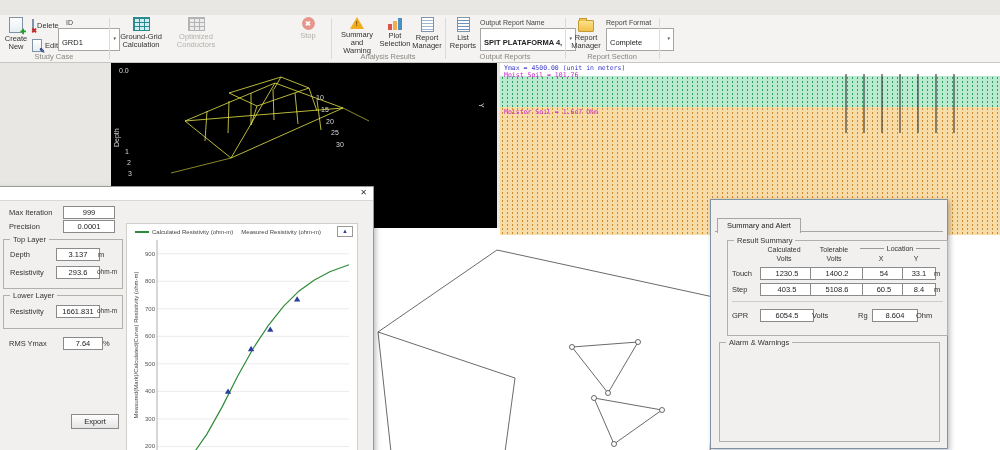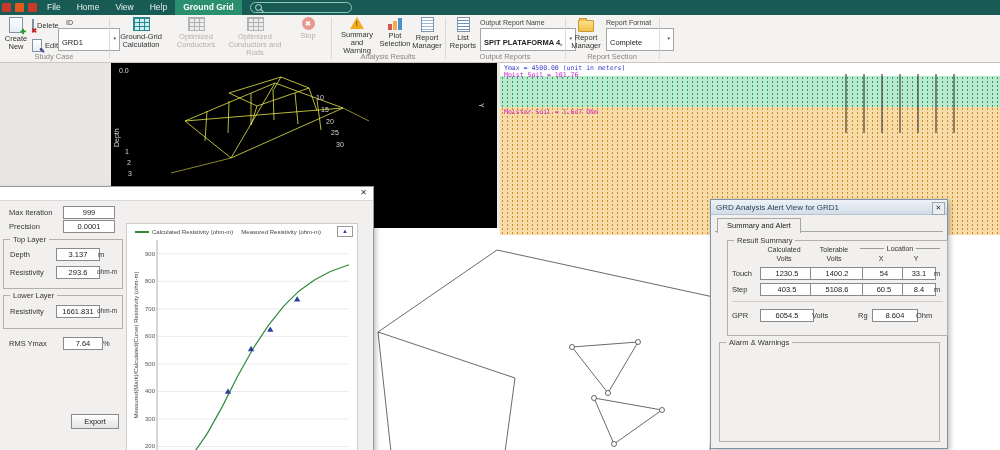--- a/index.html
+++ b/index.html
@@ -101,33 +101,20 @@
   .hd{position:absolute;font-size:7px;color:#333;text-align:center;}
   .locwrap{position:absolute;display:flex;align-items:center;font-size:7px;color:#333;gap:3px;}
   .locwrap .dash{flex:1;height:1px;background:#999;}
   .sepline{position:absolute;border-top:1px solid #ccc;}
 </style>
 </head>
 <body>
 
 <div id="app">
 
-  <div class="titlebar">
-    <span class="wicon" style="background:#c8392b"></span>
-    <span class="wicon" style="background:#e2591f"></span>
-    <span class="wicon" style="background:#c8392b"></span>
-    <span class="mitem">File</span>
-    <span class="mitem">Home</span>
-    <span class="mitem">View</span>
-    <span class="mitem">Help</span>
-    <span class="mitem active">Ground Grid</span>
-    <span class="searchpill">
-      <span class="icsearch"></span>
-    </span>
-  </div>
 
   <div class="ribbon">
 
     <div class="rbtn" style="left:2px;top:2px;width:28px;">
       <span class="ic icdoc">
           <span class="badge" style="color:#1e9e1e">✚</span>
         </span>
       <span class="lbl">Create New</span>
     </div>
     <div class="rbtn sm" style="left:32px;top:4px;width:26px;">
@@ -149,24 +136,20 @@
     <div class="rgrouplbl" style="left:0;width:108px;">Study Case</div>
     <div class="rsep" style="left:109px;"></div>
 
     <div class="rbtn" style="left:113px;top:2px;width:56px;">
       <span class="ic icgrid"></span>
       <span class="lbl">Ground-Grid Calculation</span>
     </div>
     <div class="rbtn dis" style="left:171px;top:2px;width:50px;">
       <span class="ic icgrid gray"></span>
       <span class="lbl">Optimized Conductors</span>
-    </div>
-    <div class="rbtn dis" style="left:223px;top:2px;width:64px;">
-      <span class="ic icgrid gray"></span>
-      <span class="lbl">Optimized Conductors and Rods</span>
     </div>
     <div class="rbtn dis" style="left:291px;top:2px;width:34px;">
       <span class="ic icstop">✖</span>
       <span class="lbl">Stop</span>
     </div>
     <div class="rsep" style="left:331px;"></div>
 
     <div class="rbtn" style="left:336px;top:2px;width:42px;">
       <span class="ic icwarn">
           <i>!</i>
@@ -329,24 +312,20 @@
           <path d="M40.96 225.36470588235295 L44.160000000000004 230.76470588235296 L37.76 230.76470588235296 Z" fill="#2b3f9e"></path>
           <path d="M87.03999999999999 152.41176470588235 L90.24 157.81176470588235 L83.83999999999999 157.81176470588235 Z" fill="#2b3f9e"></path>
           <path d="M110.08000000000001 109.74117647058823 L113.28000000000002 115.14117647058823 L106.88000000000001 115.14117647058823 Z" fill="#2b3f9e"></path>
           <path d="M129.28000000000003 90.47058823529412 L132.48000000000002 95.87058823529412 L126.08000000000003 95.87058823529412 Z" fill="#2b3f9e"></path>
           <path d="M156.16 60.188235294117646 L159.35999999999999 65.58823529411765 L152.96 65.58823529411765 Z" fill="#2b3f9e"></path>
         </svg>
     </div>
   </div>
 
   <div class="dlg" id="dlg-alert">
-    <div class="dtitle">
-      <span>GRD Analysis Alert View for GRD1</span>
-      <span class="xbox">✕</span>
-    </div>
     <div class="tab">Summary and Alert</div>
     <div class="tabline"></div>
 
     <div class="gbox" style="left:16px;top:40px;width:219px;height:94px">
       <span class="glabel">Result Summary</span>
       <span class="hd" style="left:32px;top:5px;width:48px">Calculated</span>
       <span class="hd" style="left:82px;top:5px;width:48px">Tolerable</span>
       <span class="locwrap" style="left:132px;top:4px;width:80px">
         <span class="dash"></span>
           <span>Location</span>

